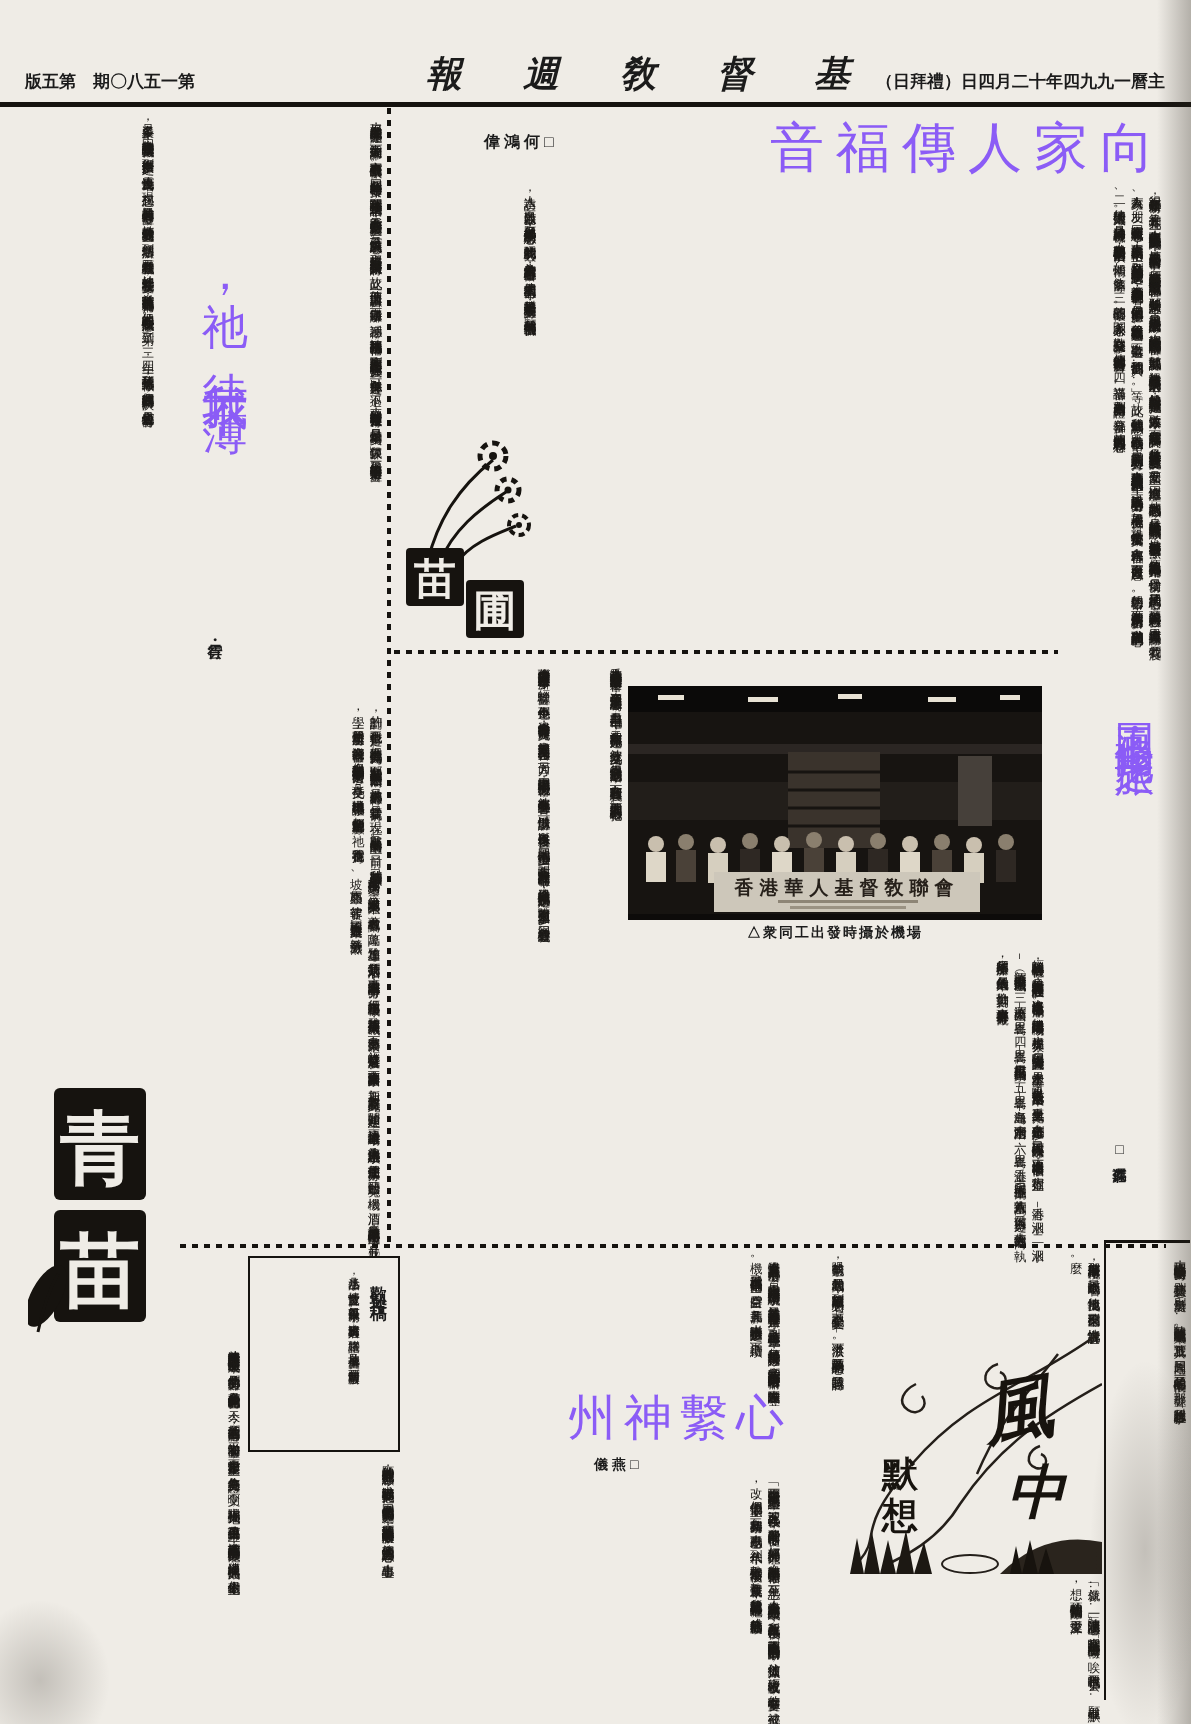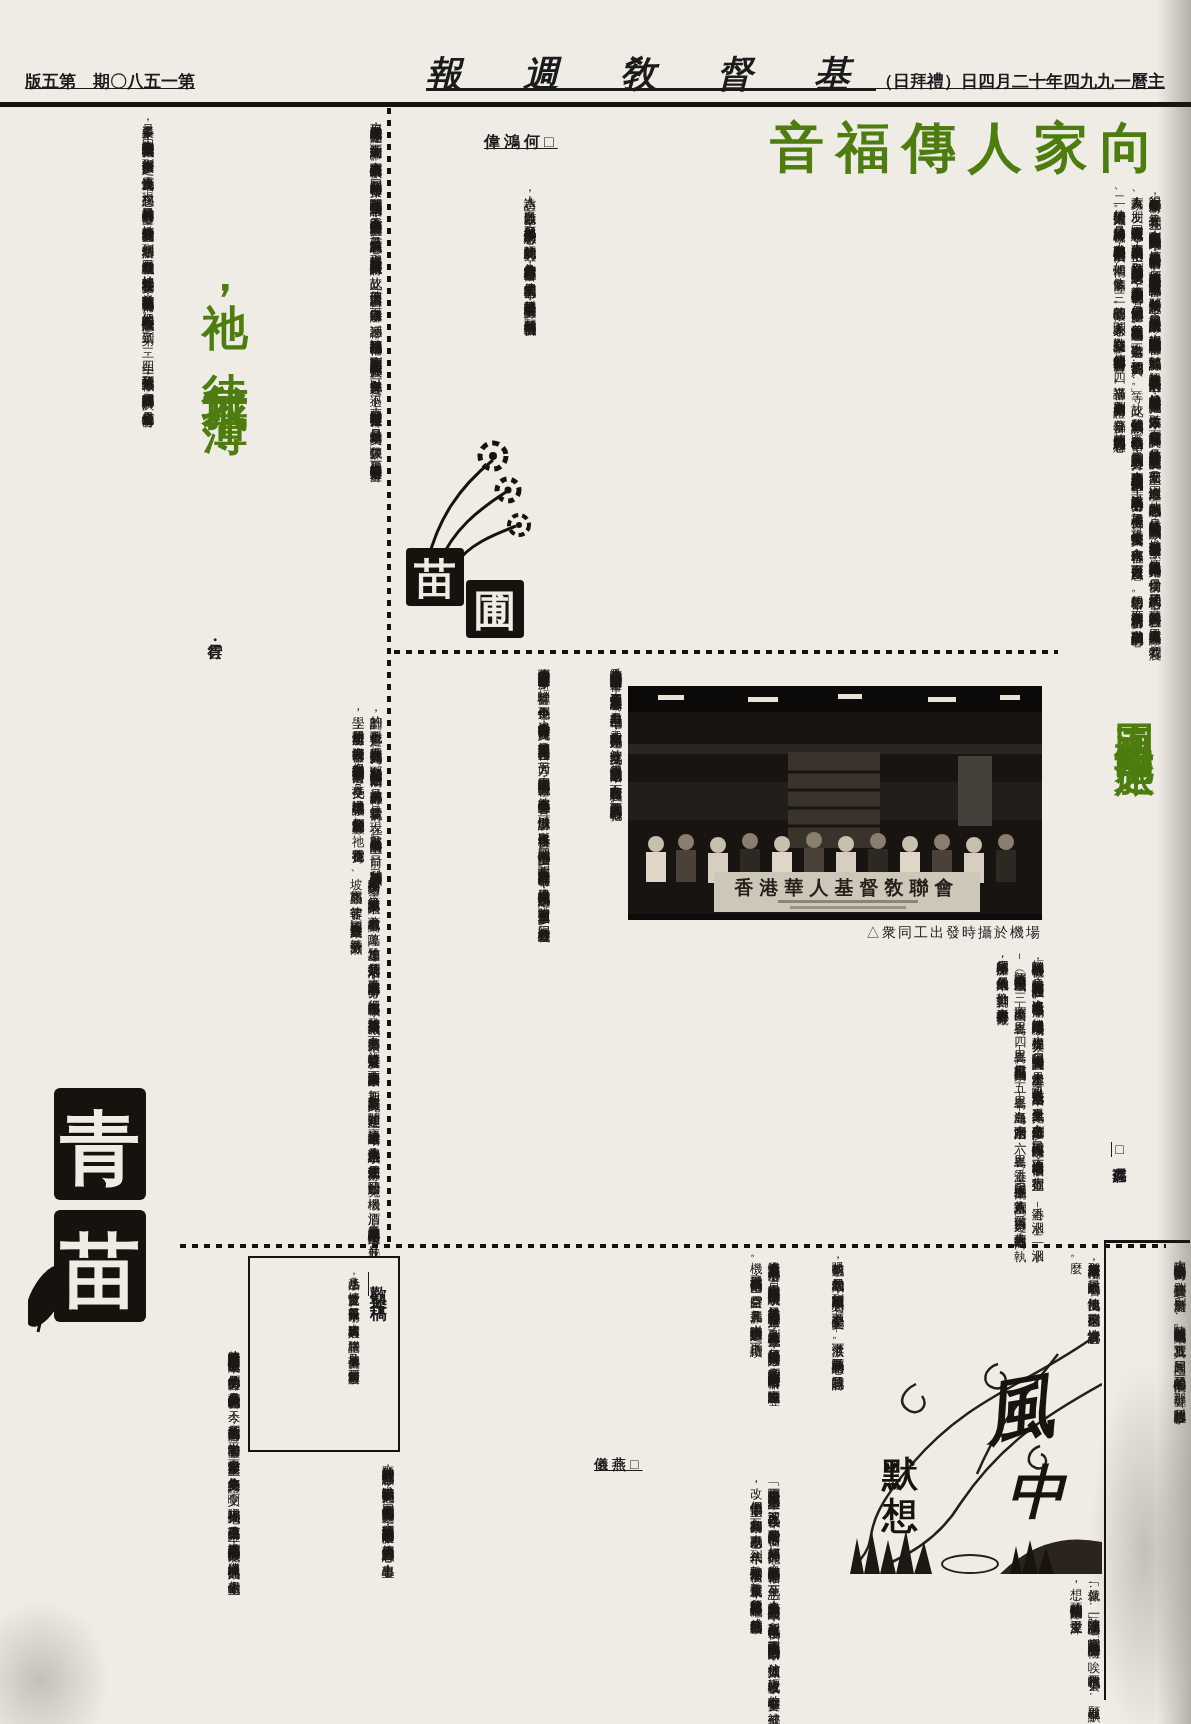--- a/index.html
+++ b/index.html
@@ -1,25 +1,25 @@
 <!DOCTYPE html>
 <html><head>
 <meta charset="utf-8">
 <style>
   html,body{margin:0;padding:0;background:#d8d4cc;}
   .page{position:relative;width:1191px;height:1724px;margin:0 auto;background:#efece6;
         font-family:"Liberation Serif", serif;color:#1b1b1b;overflow:hidden;}
   .abs{position:absolute;}
   .v{writing-mode:vertical-rl;}
   .bt{font-size:12.5px;line-height:1.42;letter-spacing:.5px;text-align:justify;color:#1c1a17;}
-  .bold{font-weight:bold;text-decoration:underline;}
+  .bold{font-weight:bold;}
   .chain-h{background:repeating-linear-gradient(90deg,#15130f 0 6px,rgba(0,0,0,0) 6px 12px);height:4px;}
   .chain-v{background:repeating-linear-gradient(180deg,#15130f 0 6px,rgba(0,0,0,0) 6px 12px);width:4px;}
   .rule{background:#15130f;}
-  .hl{font-weight:bold;color:#4d7c0f;}
+  .hl{font-weight:normal;color:#8b5cf6;}
   .box{border:2.5px solid #15130f;background:#efece6;}
   .edge-right{position:absolute;right:0;top:0;width:34px;height:100%;
       background:linear-gradient(to right,rgba(0,0,0,0),rgba(42,36,28,.30));pointer-events:none;}
   .edge-smudge{position:absolute;pointer-events:none;
       background:radial-gradient(closest-side,rgba(40,34,26,.22),rgba(0,0,0,0));}
   svg text{font-family:"Liberation Serif", serif;}
 </style>
 </head>
 <body>
 
@@ -115,21 +115,21 @@
         <rect x="336" y="167" width="20" height="30" fill="#d6cfbf"></rect>
       <circle cx="378" cy="156" r="8" fill="#8a7f6e"></circle>
         <rect x="368" y="164" width="20" height="32" fill="#2e2823"></rect>
     </g>
     <rect x="86" y="186" width="266" height="40" fill="#cdc7ba"></rect>
     <text x="219" y="208" text-anchor="middle" font-size="19" font-weight="bold" fill="#26201a" letter-spacing="6">香港華人基督敎聯會</text>
     <rect x="150" y="214" width="140" height="3" fill="#8d8576"></rect>
     <rect x="162" y="220" width="116" height="3" fill="#9a9283"></rect>
     <rect y="228" width="414" height="6" fill="#0d0b0a"></rect>
   </svg>
-  <div class="abs" style="left:628px;top:924px;width:414px;font-size:14px;font-weight:normal;text-align:right;letter-spacing:2px;">△衆同工出發時攝於機場</div>
+  <div class="abs" style="left:628px;top:924px;width:414px;font-size:14px;font-weight:bold;text-align:center;letter-spacing:2px;">△衆同工出發時攝於機場</div>
 
   <div class="abs v bt" style="left:556px;top:658px;width:68px;height:582px;">香港華人基督教聯會傳道部主辦的同工夏令退修會，今年選擇了印尼之泗水及峇里島，由九月十二日至十七日，一連六天前往印尼觀光旅遊，彼此分享交流，覺得它是一個很成功的活動，一方面它有積極的意義，一方面使同工們的身心得到鬆弛。</div>
   <div class="abs v bt" style="left:396px;top:658px;width:156px;height:582px;">聯會傳道部主辦的同工退修會已經舉辦多年，經驗豐富，今年也不例外。退修會所安排的行程緊湊而充實，大部分節目交由同工互相分工合作；另一方面，它也給同工們提供了交流的機會，彼此在事奉崗位上的甘苦，可以盡情傾訴，所以每次退修會後，同工的感情都增進不少。明年一月二方面的「好課程」已在籌備中，退修會的日期和地點快將決定，盼望有更多同工參加，一同得着身心靈的造就。</div>
   <div class="abs v bt" style="left:634px;top:950px;width:412px;height:290px;">經驗和分享心得的機會，這是對牧會很有益和有建設性的，這次退修會名額早已報滿。加達機場雖是國際機場，規模却不算大；印尼陽光海灘美麗宜人，水果土產豐富，吸引世界各地人士遠道而來，享受大自然風光，上主創造確是奇妙，民風淳樸而有人情味。這次退修會名額四十一個，行程如下：一、香港－泗水。二、泗水－婆羅摩山哥（亦稱泗水火城山）。三、婆羅摩火山－峇里島。四、峇里島－京打馬尼火山口風景區。五、峇里島－海龜島－南灣水上活動。六、峇里島－香港。印尼人口一億五千萬，華人約八百萬，佔人口百分之四，華人大部分經商，執掌印尼經濟命脈，僑居各地的華人，勤儉刻苦，事業大都發展得十分可觀。</div>
   <div class="abs v bt" style="left:30px;top:868px;width:352px;height:212px;">印尼被稱為千島之國，第二大城是泗水（即東爪哇），著名大城有棉蘭、萬隆、雅加達等。我們第一站是泗水，香港至泗水需時四小時三十分，但須在雅加達轉機。雅加達被稱為東南亞大城，市面漸見繁榮，經濟收益有長足發展。東南亞許多國家如泰國、新加坡、馬來西亞、菲律賓、韓國正大力發展旅遊業，競爭十分激烈。</div>
   <div class="abs v bt" style="left:174px;top:1086px;width:208px;height:156px;">印尼政府有見及此，開始迎頭趕上，正設法發展旅遊市場，簡化華人入境旅遊手續；在禁止使用漢字方面，已開始放寬，機場、酒店、旅遊局及康樂中心的傳單使用漢字，並且一九九〇</div>
   <div class="abs v bt" style="left:398px;top:1252px;width:384px;height:132px;">退修會團員於九月十二日晨早出發，早上六時半即須到機場集合辦理出境手續，最難得的是香港華人基督教聯會主席、副主席及總幹事自強先生，都特地清早趕來為大隊送行，我們遂請廖志剛牧師為大隊出發祈禱，未幾團友隨即登機。飛機在三萬三千呎高空飛行，碧空白雲，美麗非凡，叫人讚嘆造物主之奇妙。（下期待續）</div>
 
   <svg class="abs" style="left:28px;top:1082px;" width="144" height="252" viewBox="0 0 144 252">
     <rect x="26" y="6" width="92" height="112" rx="6" fill="#16130f"></rect>
@@ -138,20 +138,21 @@
     <text x="72" y="216" font-size="80" font-weight="bold" fill="#efece6" text-anchor="middle">苗</text>
     <ellipse cx="18" cy="214" rx="15" ry="34" transform="rotate(28 18 214)" fill="#16130f"></ellipse>
     <path d="M10 250 C14 230 20 210 30 192" stroke="#16130f" stroke-width="3" fill="none"></path>
   </svg>
 
   <div class="abs box" style="left:248px;top:1256px;width:148px;height:192px;">
     <div class="abs v bold" style="right:8px;top:14px;height:150px;font-size:17px;letter-spacing:6px;">歡迎投稿</div>
     <div class="abs v bt" style="right:36px;top:10px;width:102px;height:172px;font-size:11.5px;">凡生活小品，抒情散文皆宜，每篇以一千二百字為限。來稿請附真實姓名，聯絡電話、地址及所屬堂會。信封面註明「青苗版」。</div>
   </div>
 
+  <div class="abs hl" style="left:568px;top:1386px;width:212px;font-size:48px;letter-spacing:8px;text-align:center;white-space:nowrap;">州神繫心</div>
   <div class="abs bold" style="left:594px;top:1456px;width:110px;font-size:14px;letter-spacing:4px;">儀燕□</div>
   <div class="abs v bt" style="left:398px;top:1478px;width:384px;height:226px;">「榮耀歸中華」是一本很感人的見證集，記述一九五五年以後，一些背景不同的中國信徒，如何經歷神的大能，在諸般的壓迫下仍然堅守信仰，至死忠主。全書由十八篇動人心弦的見證組成，所記敘為五十年代以後，中國教會面臨「福音的門」漸關的日子，信徒被捕入獄，聖經或被沒收；有的在獄中受苦，或被勞改，但他們仍依靠主，互相支持和幫助，令人感動不已。到八十年代，宗教活動逐漸恢復，教會重新成長，所記載的見證業已傳遍各地，成為無數信徒的鼓勵。</div>
   <div class="abs v bt" style="left:30px;top:1340px;width:212px;height:360px;">這些使千萬中國信徒堅忍不屈的靈性生命從那裏來呢？他們所承受的苦難，有多少是我們能夠體會的呢？今天，我們生活在自由的香港，平安和滿有盼望，更當背起十字架跟從主，為主作美好的見證。父啊！求祢賜福神州大地，讓億萬蒼生早日歸主；求祢讓我們在禱告中經歷祢的大能，縱使經過熊熊的火焰，生命仍屹立不倒。</div>
   <div class="abs v bt" style="left:248px;top:1456px;width:148px;height:246px;">願神的奇妙大能在他們身上彰顯，求祢以愛和行動支持他們，因他們是我們屬靈的骨肉之親！讓我們以禱告記念在患難中的肢體，學效他們持守真道的心志，一生忠心事主。</div>
 
   <div class="abs v bt" style="left:1112px;top:1252px;width:76px;height:448px;">正把園中樹枝修理妥當的時候，「寸心別無甚想，別無所愛……」的歌聲隨着初冬的風飄來。我放下工具，趕回屋內，勾起了心頭的一陣悵惘，那歌聲，叫我想起許多往事。</div>
   <div class="abs v bt" style="left:850px;top:1252px;width:252px;height:70px;">窗前那株俄羅斯橄欖，被風不斷地吹着，無情地搖曳，樹葉翻滾不已，恍惚在訴說甚麼。</div>
   <div class="abs v bt" style="left:794px;top:1252px;width:52px;height:448px;">眼前的景色，勾起我的思潮，想到「樹欲靜而風不息」之句，心頭不禁記起亡父——潸然下淚。為了驅散心頭的愁緒，我哼起了詩歌。</div>
   <div class="abs v bt" style="left:850px;top:1578px;width:252px;height:122px;">「就像……」一陣悲涼淒咽湧上心頭。當我唱到「慈母手中線」的時候，唉，我再也唱不下去了……願在風中默想，寸心頭的焦灼苦惱都消除，愛主更深。</div>
 

